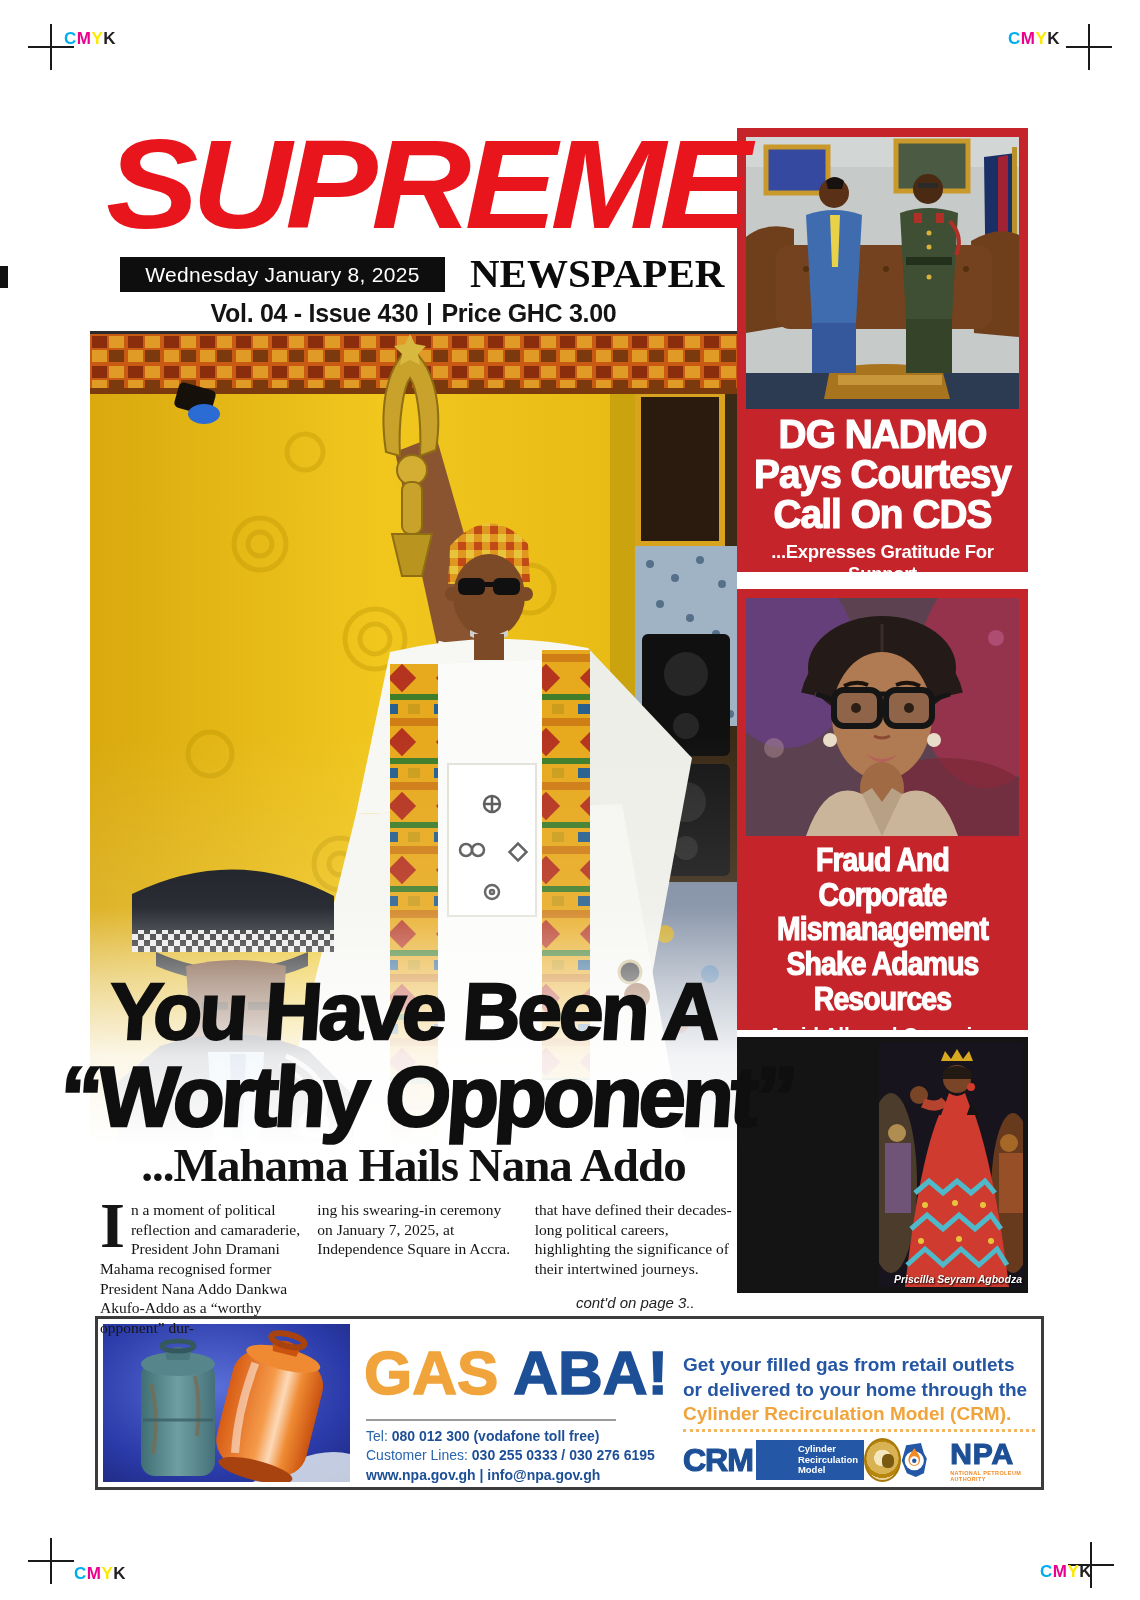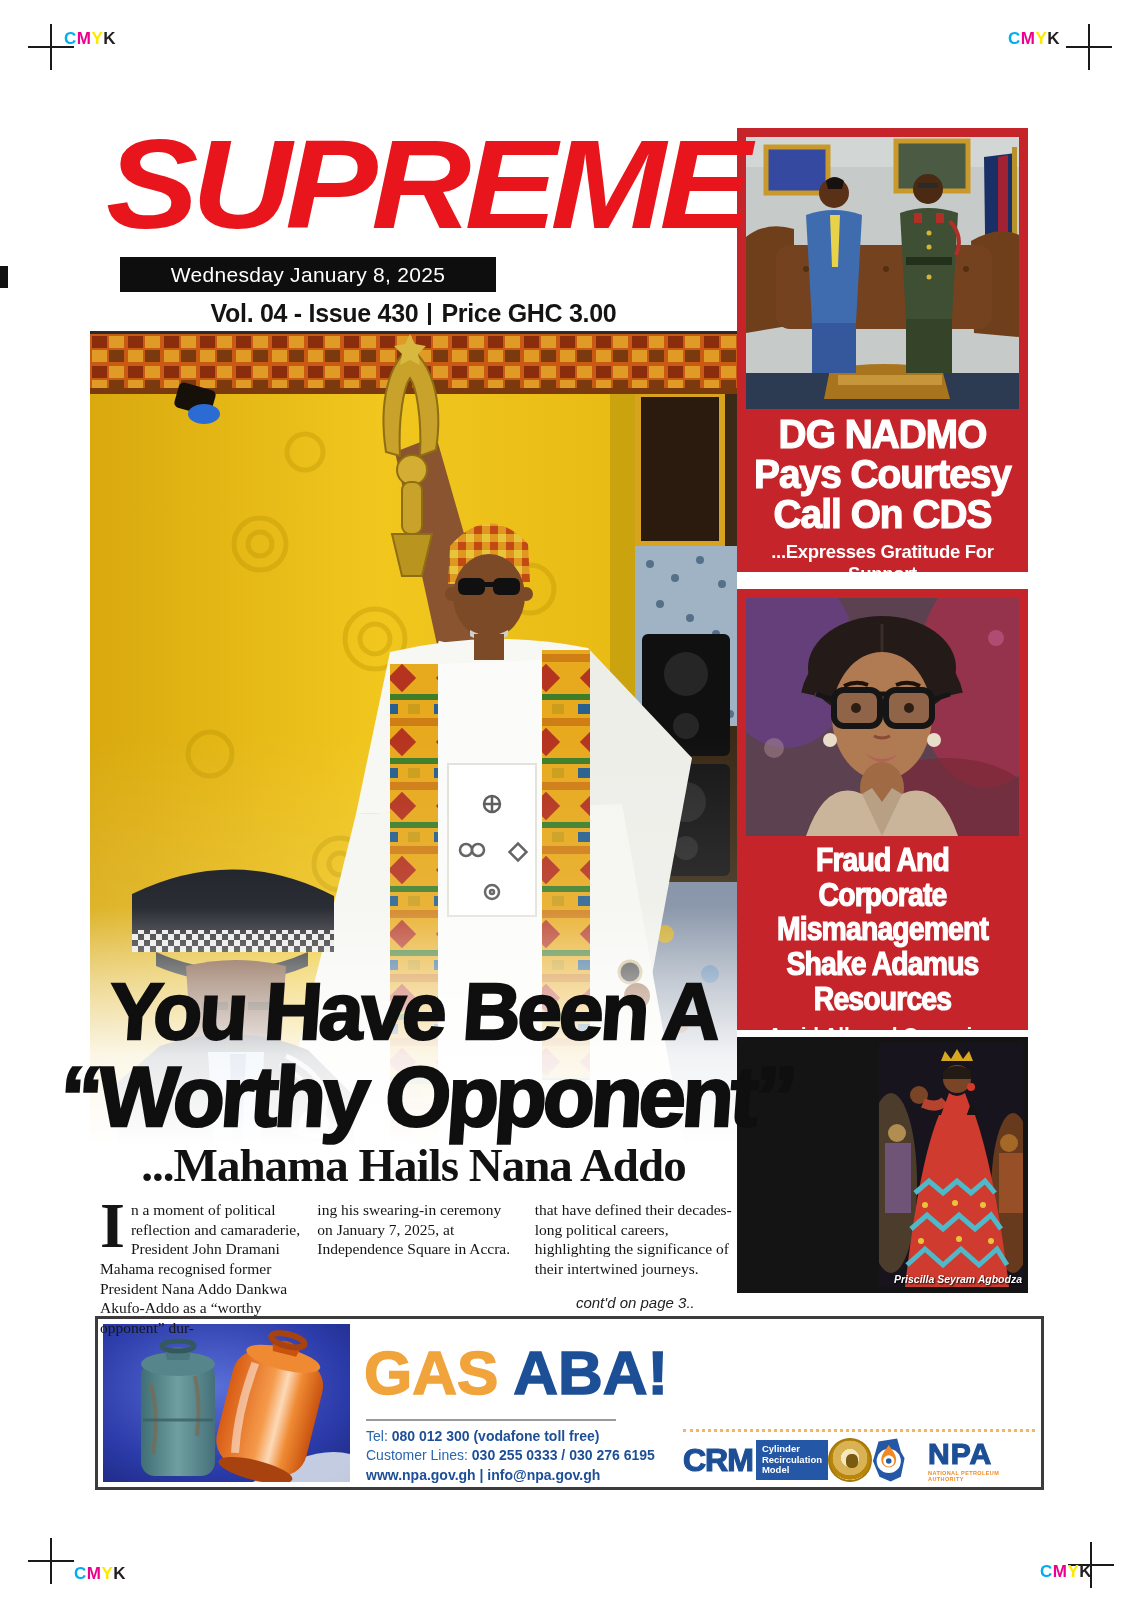--- a/index.html
+++ b/index.html
@@ -19,21 +19,21 @@
   .cmyk .y { color:#ffe800; } .cmyk .k { color:#231f20; }
   .regtick { width:8px; height:22px; background:#111; }
 
   
   .mast-title {
     left:106px; top:122px; width:660px; line-height:1;
     font-size:126px; font-weight:bold; font-style:italic; letter-spacing:-6px;
     color:#e8151c; transform:scaleX(1.1); transform-origin:left top; z-index:3; white-space:nowrap;
   }
   .date-bar {
-    left:120px; top:257px; width:376px; height:35px; background:#0e0e0e; z-index:2;
+    left:120px; top:257px; width:325px; height:35px; background:#0e0e0e; z-index:2;
     color:#ffffff; font-size:21px; line-height:35px; text-align:center; letter-spacing:0.3px;
   }
   .mast-sub {
     left:470px; top:249px; width:268px; z-index:2; white-space:nowrap;
     font-family:"Liberation Serif","DejaVu Serif",serif; font-weight:bold; font-size:41px; color:#0b0b0b;
   }
   .vol-line { left:90px; top:299px; width:647px; text-align:center; font-size:25px; font-weight:bold; color:#141414; letter-spacing:-0.3px; }
   .vol-line .vbar { display:inline-block; width:3px; height:22px; background:#141414; margin:0 10px -3px 10px; }
   .top-rule { left:90px; top:331px; width:647px; height:3px; background:#2b2b2b; }
 
@@ -86,21 +86,21 @@
   .ad-div { position:absolute; left:268px; top:100px; width:250px; height:2px; background:#9a9a9a; }
   .tel { position:absolute; left:268px; top:108px; font-size:14px; line-height:1.38; color:#2a65ae; white-space:nowrap; }
   .tel b { color:#1d4f97; }
   .tagline { position:absolute; left:585px; top:34px; width:370px; font-size:19px; font-weight:bold; line-height:1.3; color:#2456a4; white-space:nowrap; }
   .tagline .orange { color:#f0a43b; }
   .dotted { position:absolute; left:585px; top:110px; width:352px; border-top:3px dotted #f0a43b; opacity:0.8; }
   .logos { position:absolute; left:585px; top:118px; width:352px; height:46px; display:flex; align-items:center; justify-content:space-between; }
   .crm-logo { display:flex; align-items:center; }
   .crm-word { font-size:32px; font-weight:bold; color:#1d4f97; -webkit-text-stroke:1.2px #1d4f97; letter-spacing:-1px; }
   .crm-box { background:#2458a6; color:#fff; font-size:9.5px; font-weight:bold; line-height:1.1; padding:4px 6px; margin-left:3px; }
-  .crm-box span { display:block; }
+  .crm-box span { display:block;margin-left:36px; }
   .seal { width:44px; height:44px; border-radius:50%;
           background:radial-gradient(circle at 50% 45%, #f4e7bd 0 30%, #d9b254 31% 58%, #b8860b 59% 72%, #e8d49a 73% 100%);
           border:2px solid #a8780a; position:relative; }
   .seal::after { content:""; position:absolute; left:16px; top:14px; width:12px; height:14px; border-radius:40%; background:#7a5a10; }
   .npa-logo { display:flex; align-items:center;gap:19px; }
   .npa-text { margin-left:4px; }
   .npa-word { font-size:30px; font-weight:bold; color:#1d4f97; -webkit-text-stroke:1.2px #1d4f97; line-height:1; letter-spacing:1px; }
   .npa-sub { font-size:5.5px; font-weight:bold; color:#f08a24; letter-spacing:0.4px; margin-top:1px; }
 </style>
 </head>
@@ -121,20 +121,21 @@
     <span class="c">C</span><span class="m">M</span><span class="y">Y</span><span class="k">K</span>
   </div>
   <div class="abs crop" style="left:1068px; top:1542px;"></div>
   <div class="abs cmyk" style="left:1040px; top:1562px;">
     <span class="c">C</span><span class="m">M</span><span class="y">Y</span><span class="k">K</span>
   </div>
   <div class="abs regtick" style="left:0; top:266px;"></div>
 
   <div class="abs mast-title">SUPREME</div>
   <div class="abs date-bar">Wednesday January 8, 2025</div>
+  <div class="abs mast-sub">NEWSPAPER</div>
   <div class="abs vol-line">
     <span>Vol. 04 - Issue 430</span><span class="vbar"></span><span>Price GHC 3.00</span>
   </div>
   <div class="abs top-rule"></div>
 
   <div class="abs photo-main">
     <svg viewBox="0 0 647 812" preserveAspectRatio="none">
       <defs>
         <linearGradient id="gYellow" x1="0" y1="0" x2="1" y2="0">
           <stop offset="0" stop-color="#d9a90e"></stop>
@@ -499,20 +500,25 @@
       </div>
       <div>
         <span>Customer Lines:</span>
         <b>030 255 0333 / 030 276 6195</b>
       </div>
       <div>
         <b>www.npa.gov.gh | info@npa.gov.gh</b>
       </div>
     </div>
 
+    <div class="tagline">
+      <div>Get your filled gas from retail outlets</div>
+      <div>or delivered to your home through the</div>
+      <div class="orange">Cylinder Recirculation Model (CRM).</div>
+    </div>
     <div class="dotted"></div>
 
     <div class="logos">
       <div class="crm-logo">
         <span class="crm-word">CRM</span>
         <span class="crm-box">
           <span>Cylinder</span>
           <span>Recirculation</span>
           <span>Model</span>
         </span>

